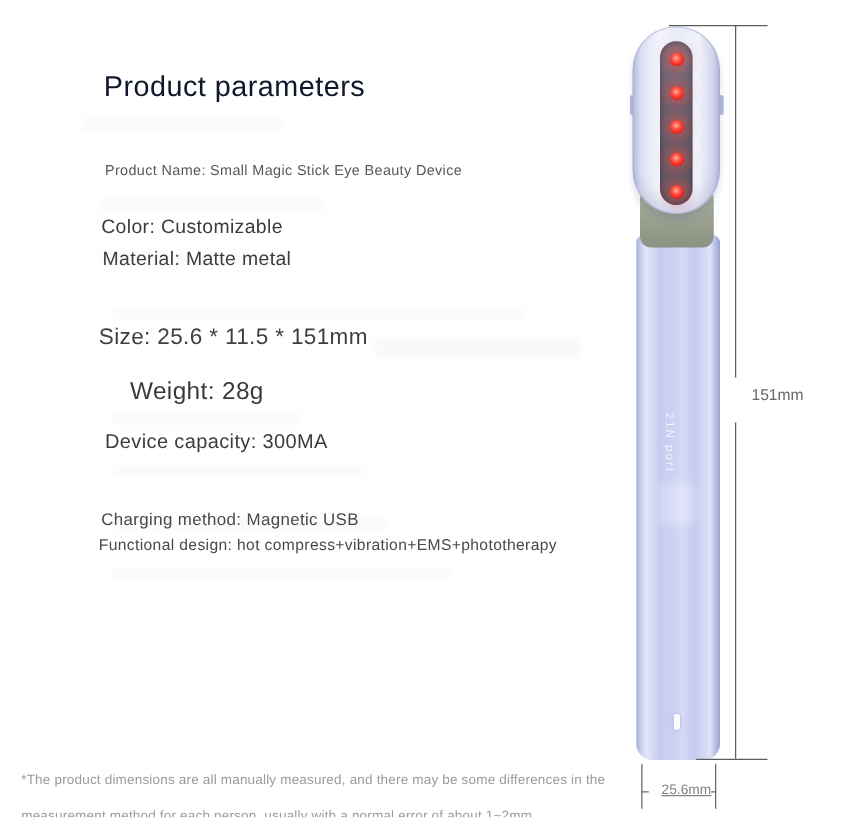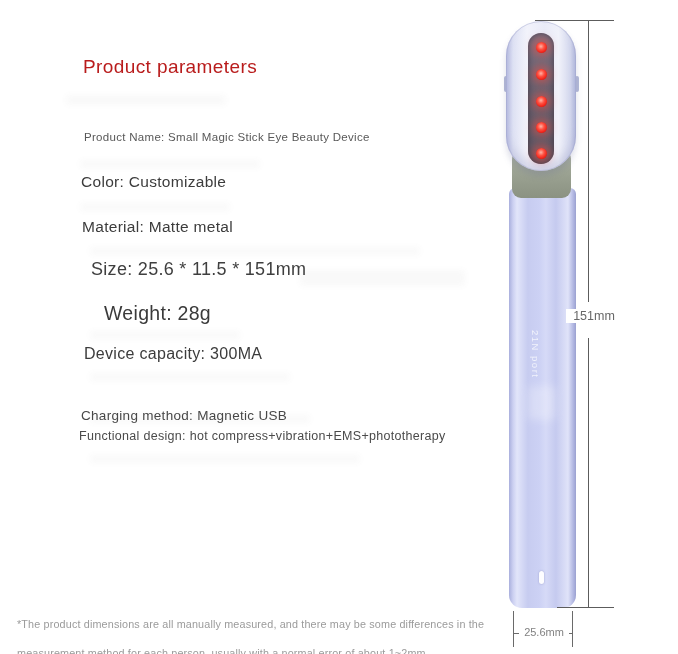--- a/index.html
+++ b/index.html
@@ -1,25 +1,25 @@
 <!DOCTYPE html>
 <html><head>
 <meta charset="utf-8">
 <style>
   html,body{margin:0;padding:0;}
   body{font-family:"Liberation Sans","DejaVu Sans",sans-serif;background:#fff;}
   .canvas{position:relative;width:678px;height:654px;background:#ffffff;overflow:hidden;}
 
   
-  .title{position:absolute;left:83px;top:56px;font-size:19px;color:#b91c1c;letter-spacing:.4px;}
+  .title{position:absolute;left:83px;top:56px;font-size:23px;color:#0f172a;letter-spacing:.4px;}
   .spec{position:absolute;color:#3c3c3c;letter-spacing:.3px;white-space:nowrap;}
   .spec-name{left:84px;top:129px;font-size:11.5px;line-height:17px;color:#585858;width:300px;white-space:normal;}
   .spec-color{left:81px;top:173px;font-size:15.5px;}
-  .spec-material{left:82px;top:218px;font-size:15.5px;}
-  .spec-size{left:79px;top:259px;font-size:18px;color:#3f3f3f;margin-left:12px;}
+  .spec-material{left:82px;top:199px;font-size:15.5px;}
+  .spec-size{left:79px;top:259px;font-size:18px;color:#3f3f3f;}
   .spec-weight{left:80px;top:302px;font-size:19.5px;color:#3a3a3a;margin-left:24px;}
   .spec-battery{left:84px;top:345px;font-size:16px;}
   .spec-charging{left:81px;top:408px;font-size:13.5px;color:#474747;}
   .spec-functional{left:79px;top:429px;font-size:12.5px;color:#4a4a4a;}
 
   
   .ghost{position:absolute;background:#777;opacity:.045;filter:blur(3px);border-radius:3px;}
 
   
   .dev-body{position:absolute;left:509px;top:188px;width:67px;height:420px;
@@ -47,24 +47,24 @@
 
   
   .dim-line{position:absolute;background:#5c5c5c;z-index:6;}
   .dim-top-ref{left:535px;top:20px;width:79px;height:1px;}
   .dim-v-top{left:588px;top:20px;width:1px;height:282px;}
   .dim-v-bottom{left:588px;top:338px;width:1px;height:269px;}
   .dim-bottom-ref{left:557px;top:607px;width:57px;height:1px;}
   .dim-w-tick-l{left:513px;top:611px;width:1px;height:36px;background:#6a6a6a;}
   .dim-w-tick-r{left:572px;top:611px;width:1px;height:36px;background:#6a6a6a;}
   .dim-w-hline{left:513px;top:633px;width:60px;height:1px;background:#6a6a6a;}
-  .dim-h-label{position:absolute;left:566px;top:309px;width:56px;text-align:center;
+  .dim-h-label{position:absolute;left:594px;top:309px;width:56px;text-align:center;
     font-size:12.5px;color:#686868;z-index:7;background:#fff;}
-  .dim-w-label{position:absolute;left:519px;top:626px;width:50px;text-align:center;
-    font-size:11px;color:#828282;z-index:7;background:#fff;}
+  .dim-w-label{position:absolute;left:519px;top:626px;width:50px;text-align:right;
+    font-size:11px;color:#828282;z-index:7;background:#fff;text-decoration:underline;}
 
   
   .footnote-line{position:absolute;left:17px;font-size:10.8px;color:#9b9b9b;
     letter-spacing:.15px;white-space:nowrap;z-index:2;}
   .fn1{top:618px;} .fn2{top:647px;}
 </style>
 </head>
 <body>
 
 <div class="canvas">

